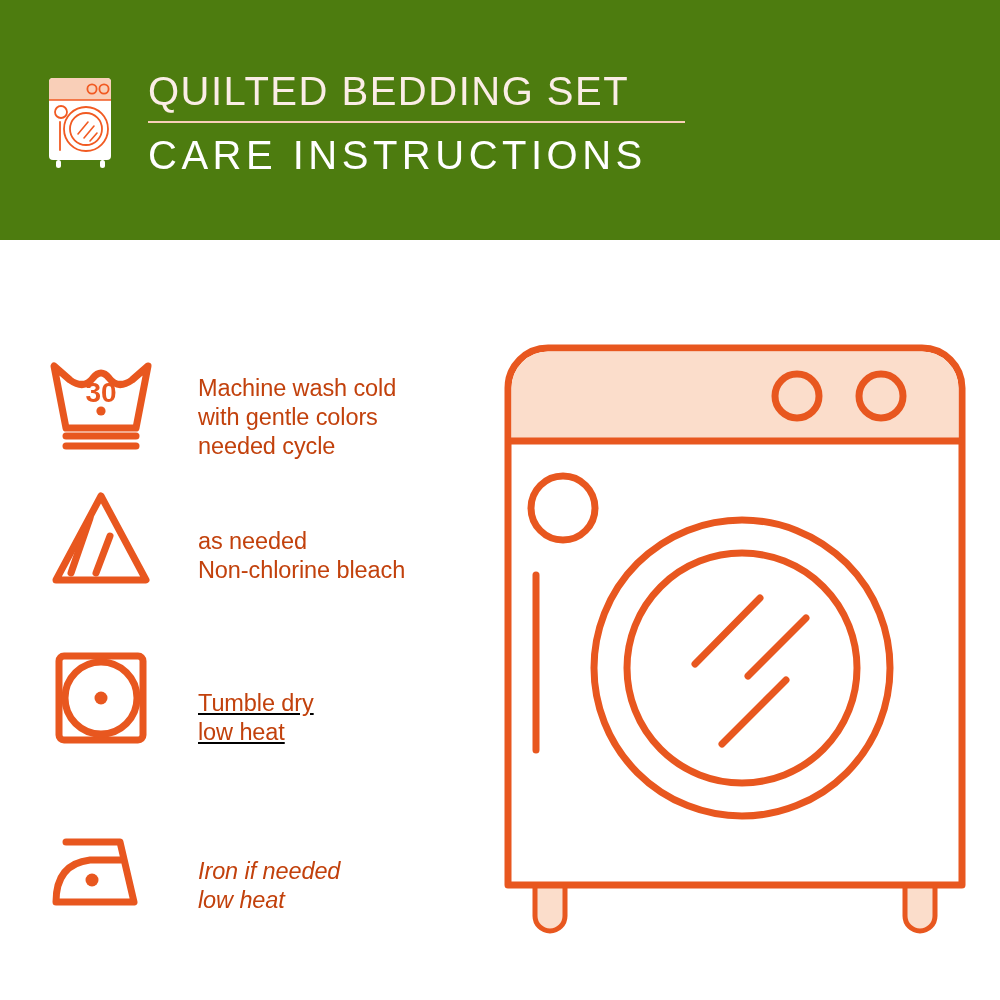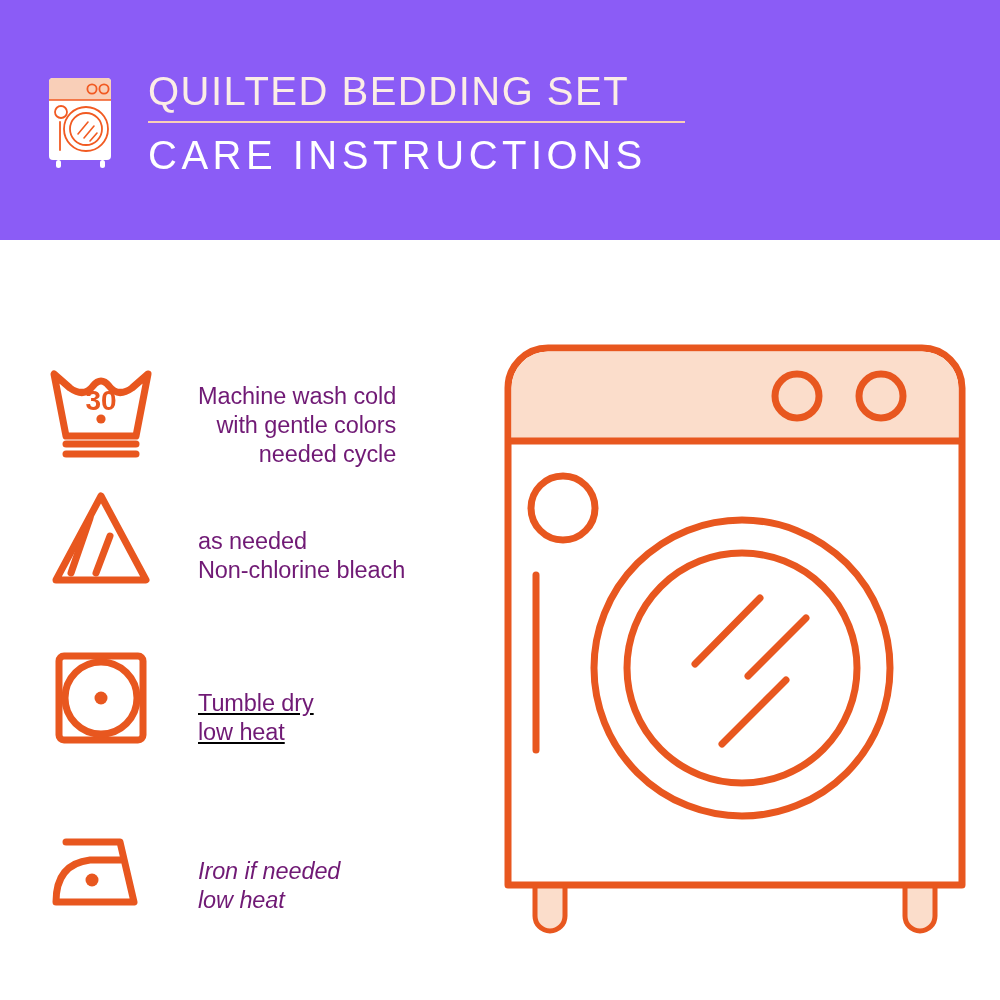--- a/index.html
+++ b/index.html
@@ -14,21 +14,21 @@
     overflow: hidden;
     position: relative;
   }
 
   
   .header {
     position: absolute;
     left: 0; top: 0;
     width: 1000px;
     height: 240px;
-    background: #8b5cf6;
+    background: #4d7c0f;
   }
   .header-logo {
     position: absolute;
     left: 44px;
     top: 72px;
     width: 82px;
     height: 98px;
   }
   .header-text {
     position: absolute;
@@ -68,34 +68,34 @@
     height: 760px;
   }
   .care-row {
     position: absolute;
     left: 46px;
     width: 430px;
     height: 120px;
     display: flex;
     align-items: center;
   }
-  .care-row[data-row="0"] { top: 108px; text-align: right; }
+  .care-row[data-row="0"] { top: 100px; }
   .care-row[data-row="1"] { top: 238px; }
   .care-row[data-row="2"] { top: 400px; text-decoration: underline; }
   .care-row[data-row="3"] { top: 568px; font-style: italic; }
 
   .care-symbol {
     width: 126px;
     flex: 0 0 126px;
     display: flex;
     align-items: center;
     justify-content: flex-start;
   }
   .care-text {
-    color: #701a75;
+    color: #c2410c;
     font-size: 23.5px;
     line-height: 29px;
     font-weight: 500;
     letter-spacing: -0.1px;
     margin-left: 26px;
     margin-top: 35px;
   }
 
   
   .machine-wrap {

